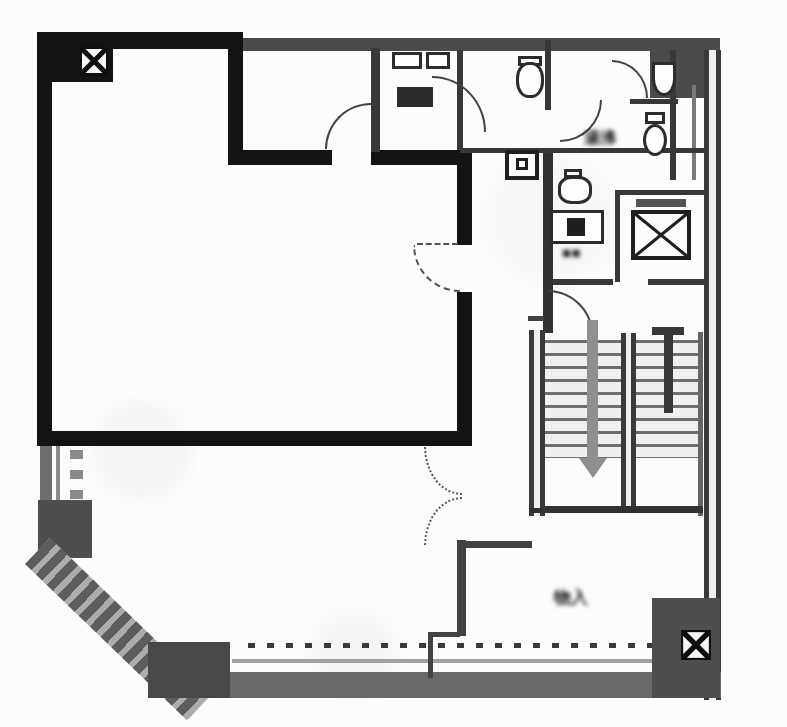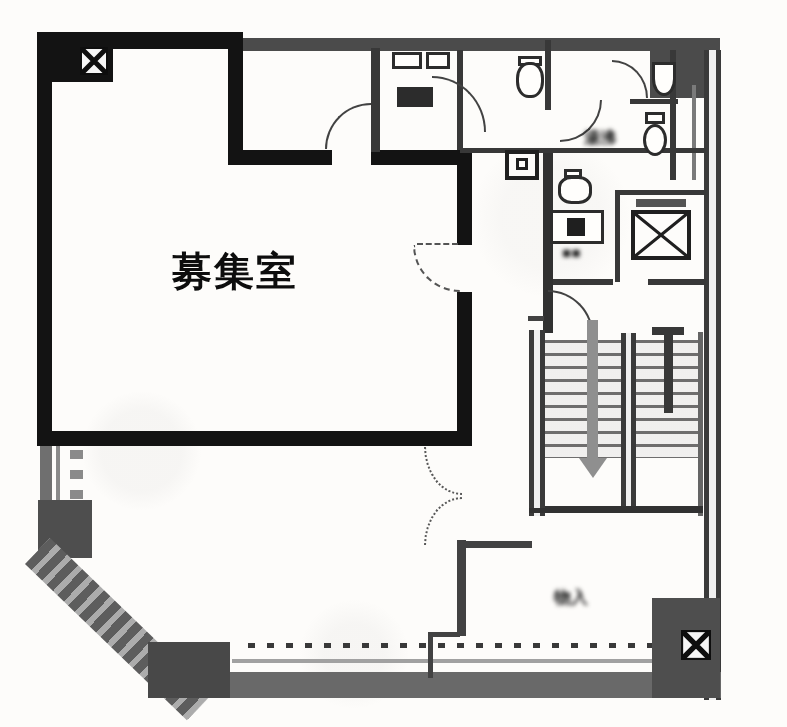--- a/index.html
+++ b/index.html
@@ -52,21 +52,20 @@
   <div class="a wb" style="left:371px;top:150px;width:101px;height:15px;"></div>
   <div class="a wb" style="left:457px;top:165px;width:15px;height:80px;"></div>
   <div class="a wb" style="left:457px;top:292px;width:15px;height:154px;"></div>
   <div class="a wb" style="left:37px;top:431px;width:435px;height:15px;"></div>
 
   <svg class="a" style="left:80px;top:47px;" width="28" height="28" viewBox="0 0 28 28">
     <rect x="1" y="1" width="26" height="26" fill="#f2f2f2" stroke="#111" stroke-width="2"></rect>
     <path d="M2 2 L26 26 M26 2 L2 26" stroke="#111" stroke-width="5"></path>
   </svg>
 
-  <div class="a room-label" style="left:172px;top:244px;">募集室</div>
 
   <div class="a arc dash" style="left:413px;top:245px;width:47px;height:47px;border-left-width:2px;border-bottom-width:2px;border-bottom-left-radius:100%;"></div>
   <div class="a" style="left:417px;top:243px;width:41px;height:0;border-top:2px dashed #555;"></div>
 
   <div class="a wt" style="left:371px;top:48px;width:9px;height:104px;"></div>
   <div class="a wt" style="left:457px;top:50px;width:6px;height:100px;"></div>
   <div class="a wt" style="left:545px;top:40px;width:6px;height:70px;"></div>
   <div class="a wt" style="left:630px;top:99px;width:48px;height:5px;"></div>
   <div class="a wt" style="left:670px;top:50px;width:6px;height:130px;"></div>
   <div class="a" style="left:692px;top:85px;width:4px;height:95px;background:#7a7a7a;"></div>

